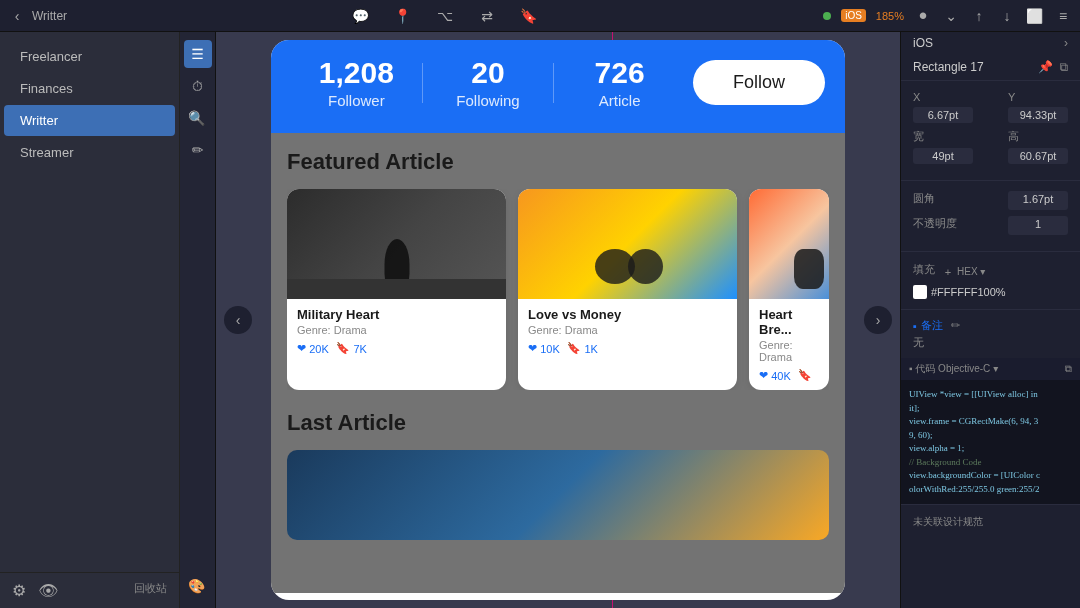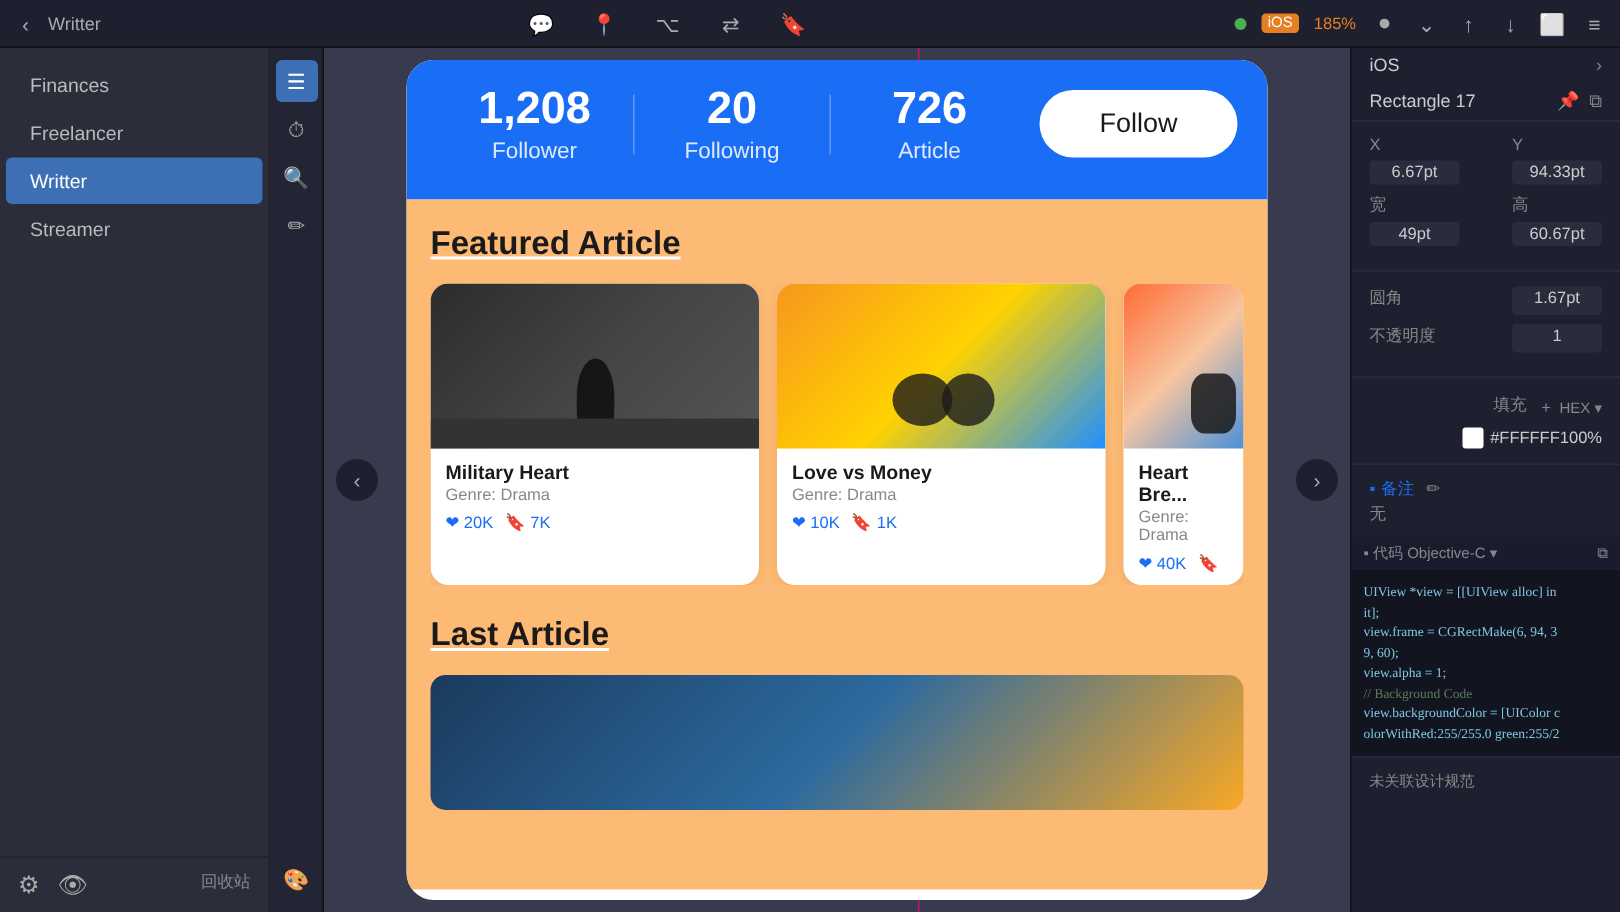--- a/index.html
+++ b/index.html
@@ -38,21 +38,21 @@
 
     
     .phone-frame { width: 574px; height: 560px; background: #fff; border-radius: 18px; overflow: hidden; position: relative; }
     .phone-header { background: #1a6ef5; padding: 16px 20px 24px; }
     .stats-row { display: flex; align-items: center; justify-content: center; gap: 0; }
     .stat-item { flex: 1; text-align: center; }
     .stat-value { font-size: 30px; font-weight: 700; color: #fff; }
     .stat-label { font-size: 15px; color: rgba(255,255,255,0.85); margin-top: 2px; }
     .stat-divider { width: 1px; height: 40px; background: rgba(255,255,255,0.3); }
     .follow-btn { background: #fff; color: #1a1a1a; border: none; border-radius: 30px; padding: 12px 40px; font-size: 18px; font-weight: 500; cursor: pointer; margin-left: 8px; }
-    .phone-body { background: #fdba74; padding: 16px; overflow-y: auto; height: calc(100% - 100px); text-decoration: underline; }
+    .phone-body { background: #737373; padding: 16px; overflow-y: auto; height: calc(100% - 100px); }
     .section-title { font-size: 22px; font-weight: 600; color: #1a1a1a; margin-bottom: 14px; }
 
     
     .articles-row { display: flex; gap: 12px; margin-bottom: 20px; overflow: hidden; }
     .article-card { background: #fff; border-radius: 12px; overflow: hidden; min-width: 160px; flex: 1; box-shadow: 0 2px 8px rgba(0,0,0,0.08); }
     .article-img-placeholder { width: 100%; height: 110px; background: #555; position: relative; overflow: hidden; }
     .article-img-placeholder.dark { background: linear-gradient(135deg, #2c2c2c 0%, #444 50%, #555 100%); }
     .article-img-placeholder.sunset { background: linear-gradient(135deg, #f7971e 0%, #ffd200 50%, #1e90ff 100%); }
     .article-img-placeholder.bike { background: linear-gradient(135deg, #ff6b35 0%, #f7c59f 50%, #4a90d9 100%); }
     .article-info { padding: 8px 10px; }
@@ -70,21 +70,21 @@
     .panel-icons { display: flex; gap: 6px; color: #888; font-size: 12px; }
     .field-row { display: flex; justify-content: space-between; margin-bottom: 6px; }
     .field-value { font-size: 11px; color: #ccc; background: #2a2c3e; padding: 2px 6px; border-radius: 3px; min-width: 60px; text-align: center; }
     .panel-top { display: flex; justify-content: space-between; align-items: center; padding: 4px 12px; }
     .code-block { background: #12141f; padding: 8px; font-size: 9px; color: #7ec8e3; font-family: Liberation Serif, serif; line-height: 1.5; overflow-y: auto; max-height: 160px; }
     .note-section { padding: 8px 12px; }
     .note-label { font-size: 11px; color: #1a6ef5; display: flex; align-items: center; gap: 4px; }
     .note-value { font-size: 11px; color: #888; margin-top: 2px; }
     .code-lang-bar { display: flex; justify-content: space-between; align-items: center; padding: 4px 8px; background: #1a1c2e; font-size: 10px; color: #888; gap: 48px; }
     .color-swatch { width: 14px; height: 14px; background: #fff; border-radius: 2px; display: inline-block; vertical-align: middle; margin-right: 4px; }
-    .fill-row { display: flex; align-items: center; justify-content: flex-end; margin-left: 23px; }
+    .fill-row { display: flex; align-items: center; justify-content: flex-start; }
     .fill-left { display: flex; align-items: center; font-size: 11px; color: #ccc; }
     .fill-right { font-size: 11px; color: #ccc; }
     .guide-line { position: absolute; left: 396px; top: 0; bottom: 0; width: 1px; background: #ff007f; opacity: 0.7; pointer-events: none; }
     .guide-label { position: absolute; left: 400px; top: 120px; font-size: 10px; color: #ff007f; }
     .last-article-img-placeholder { width: 100%; height: 90px; background: linear-gradient(135deg, #1a3a5c 0%, #2d6a9f 50%, #f9a825 100%); border-radius: 10px; }
   </style>
 </head>
 <body>
 
 <div class="top-bar">
@@ -109,22 +109,22 @@
     <span class="top-bar-icon">↓</span>
     <span class="top-bar-icon">⬜</span>
     <span class="top-bar-icon">≡</span>
   </div>
 </div>
 
 <div class="main">
 
   <div class="sidebar">
     <div class="sidebar-nav">
+      <div class="sidebar-item">Freelancer</div>
       <div class="sidebar-item">Finances</div>
-      <div class="sidebar-item">Freelancer</div>
       <div class="sidebar-item active">Writter</div>
       <div class="sidebar-item">Streamer</div>
     </div>
     <div class="sidebar-footer">
       <span class="sidebar-footer-icon">⚙</span>
       <span class="sidebar-footer-icon">👁</span>
       <span class="sidebar-footer-icon" style="margin-left:auto; font-size:11px; color:#888;">回收站</span>
     </div>
   </div>
 

